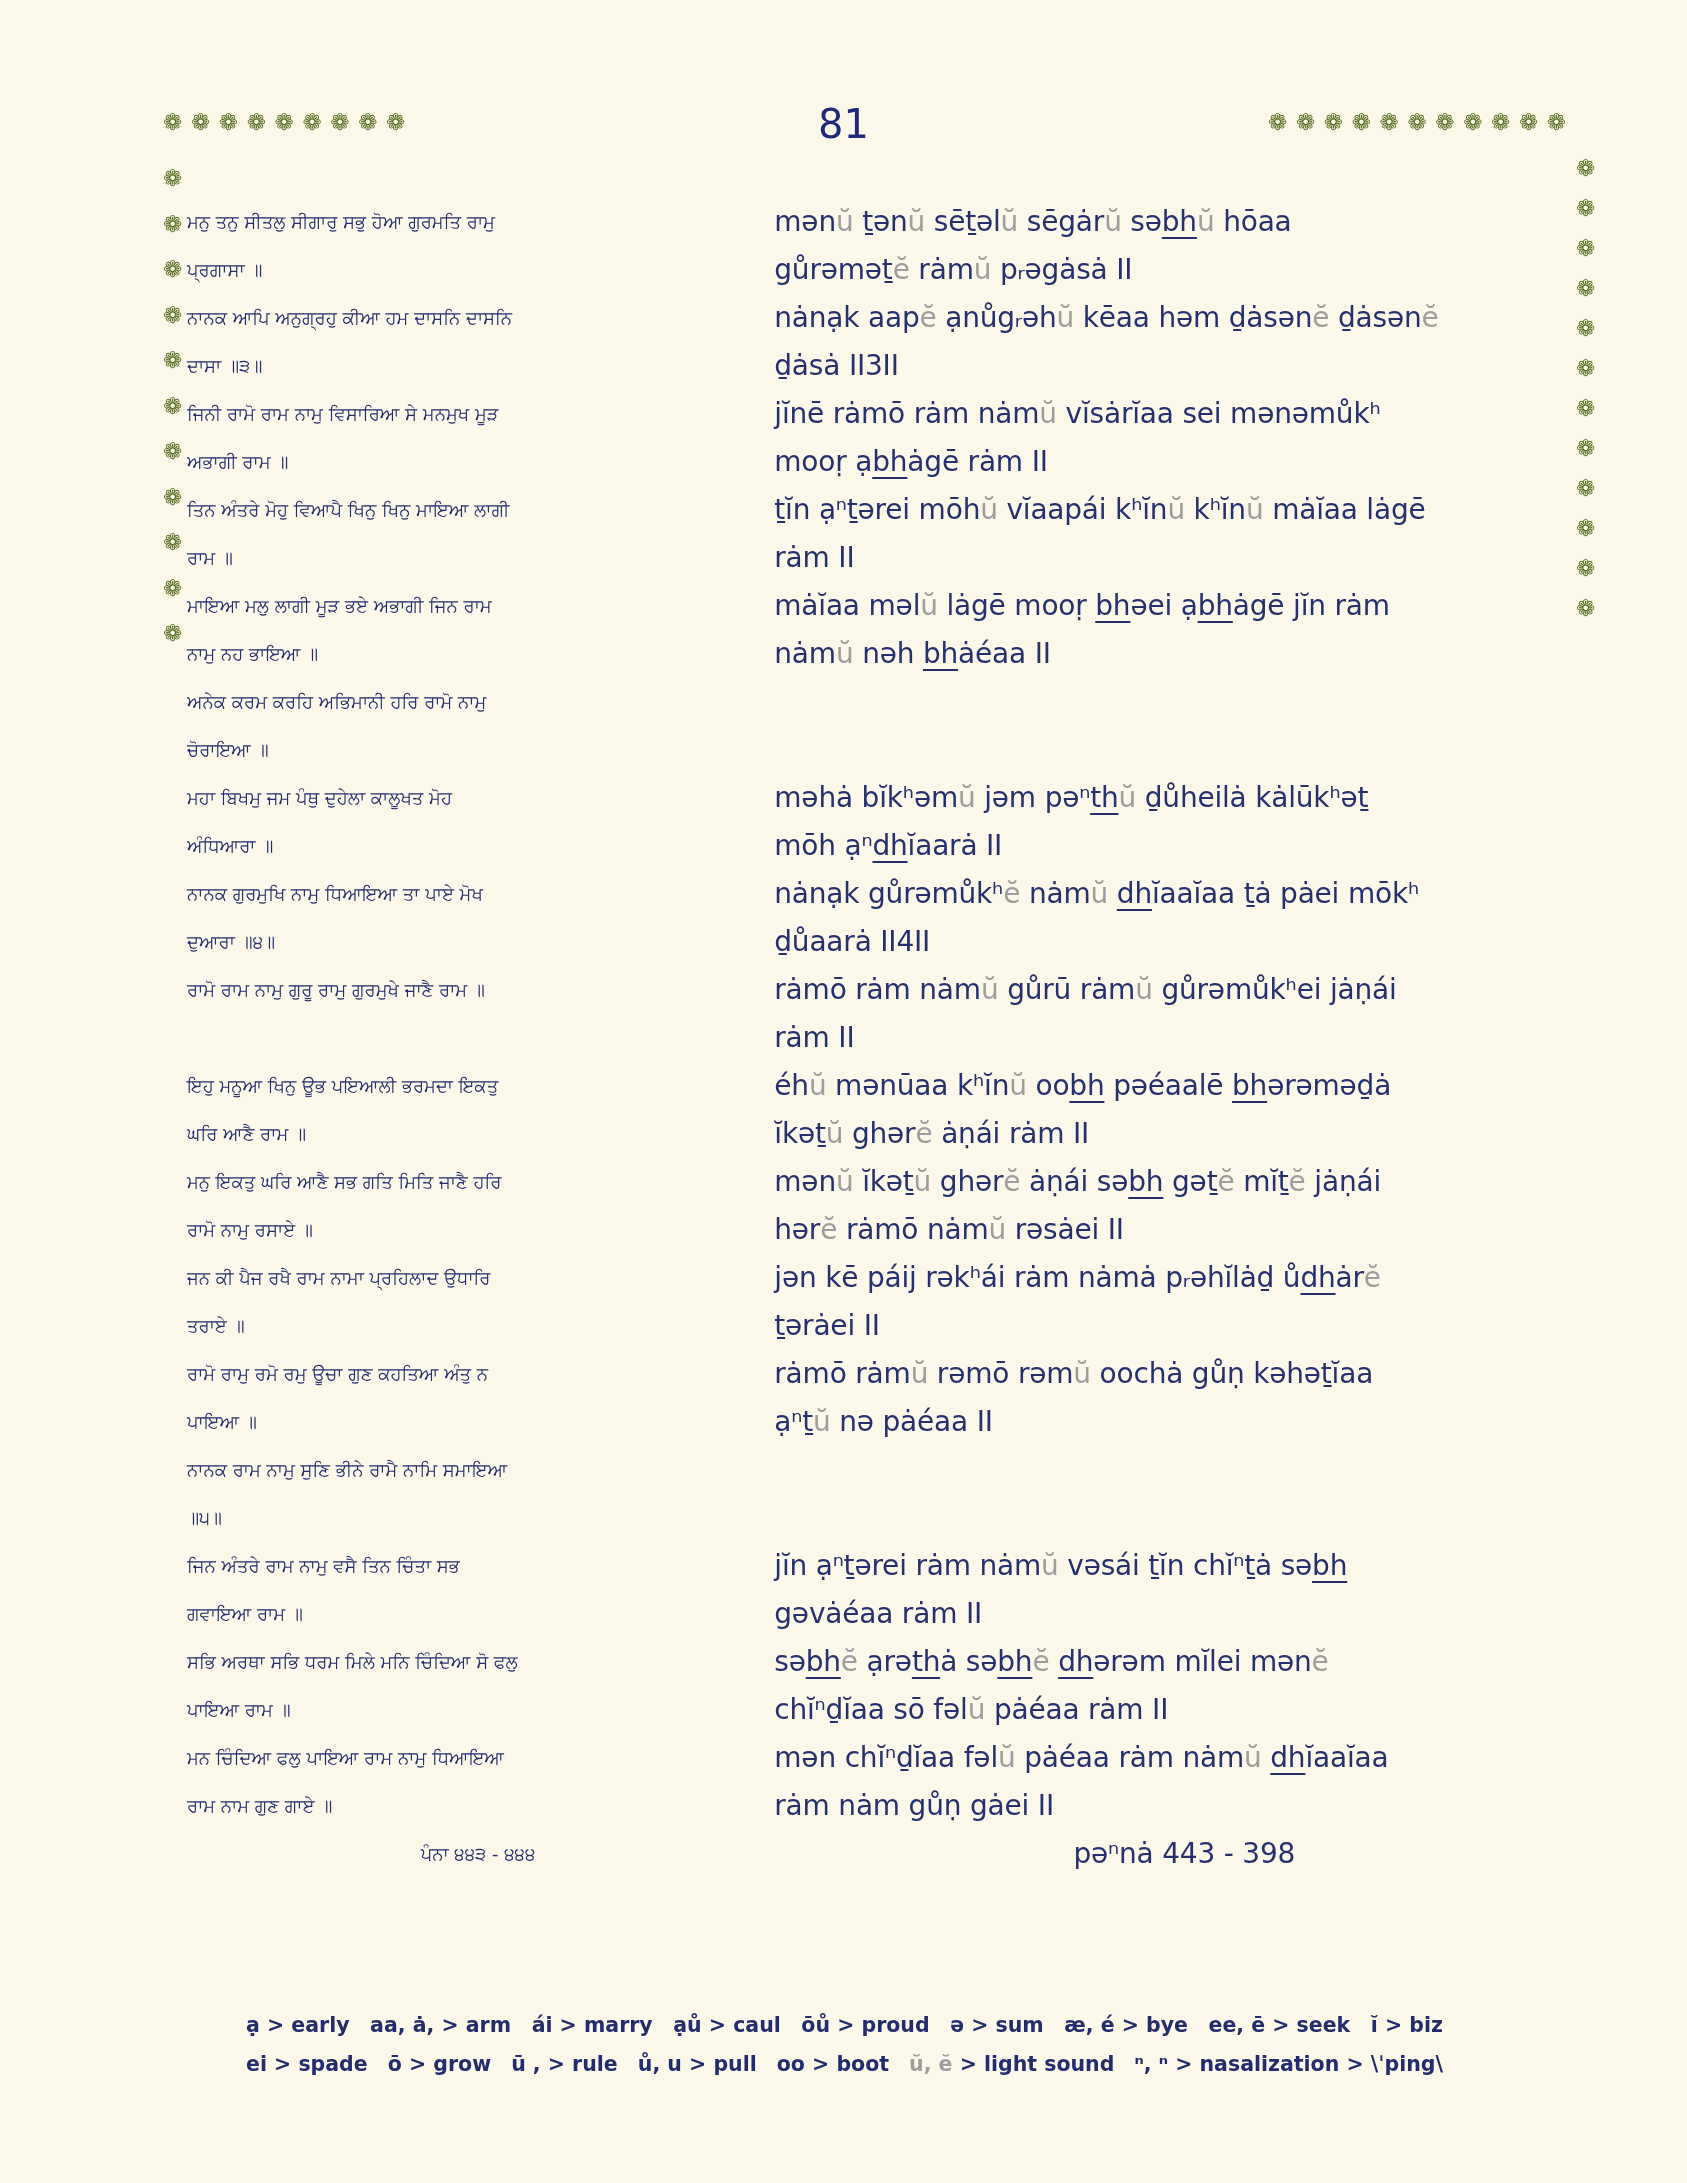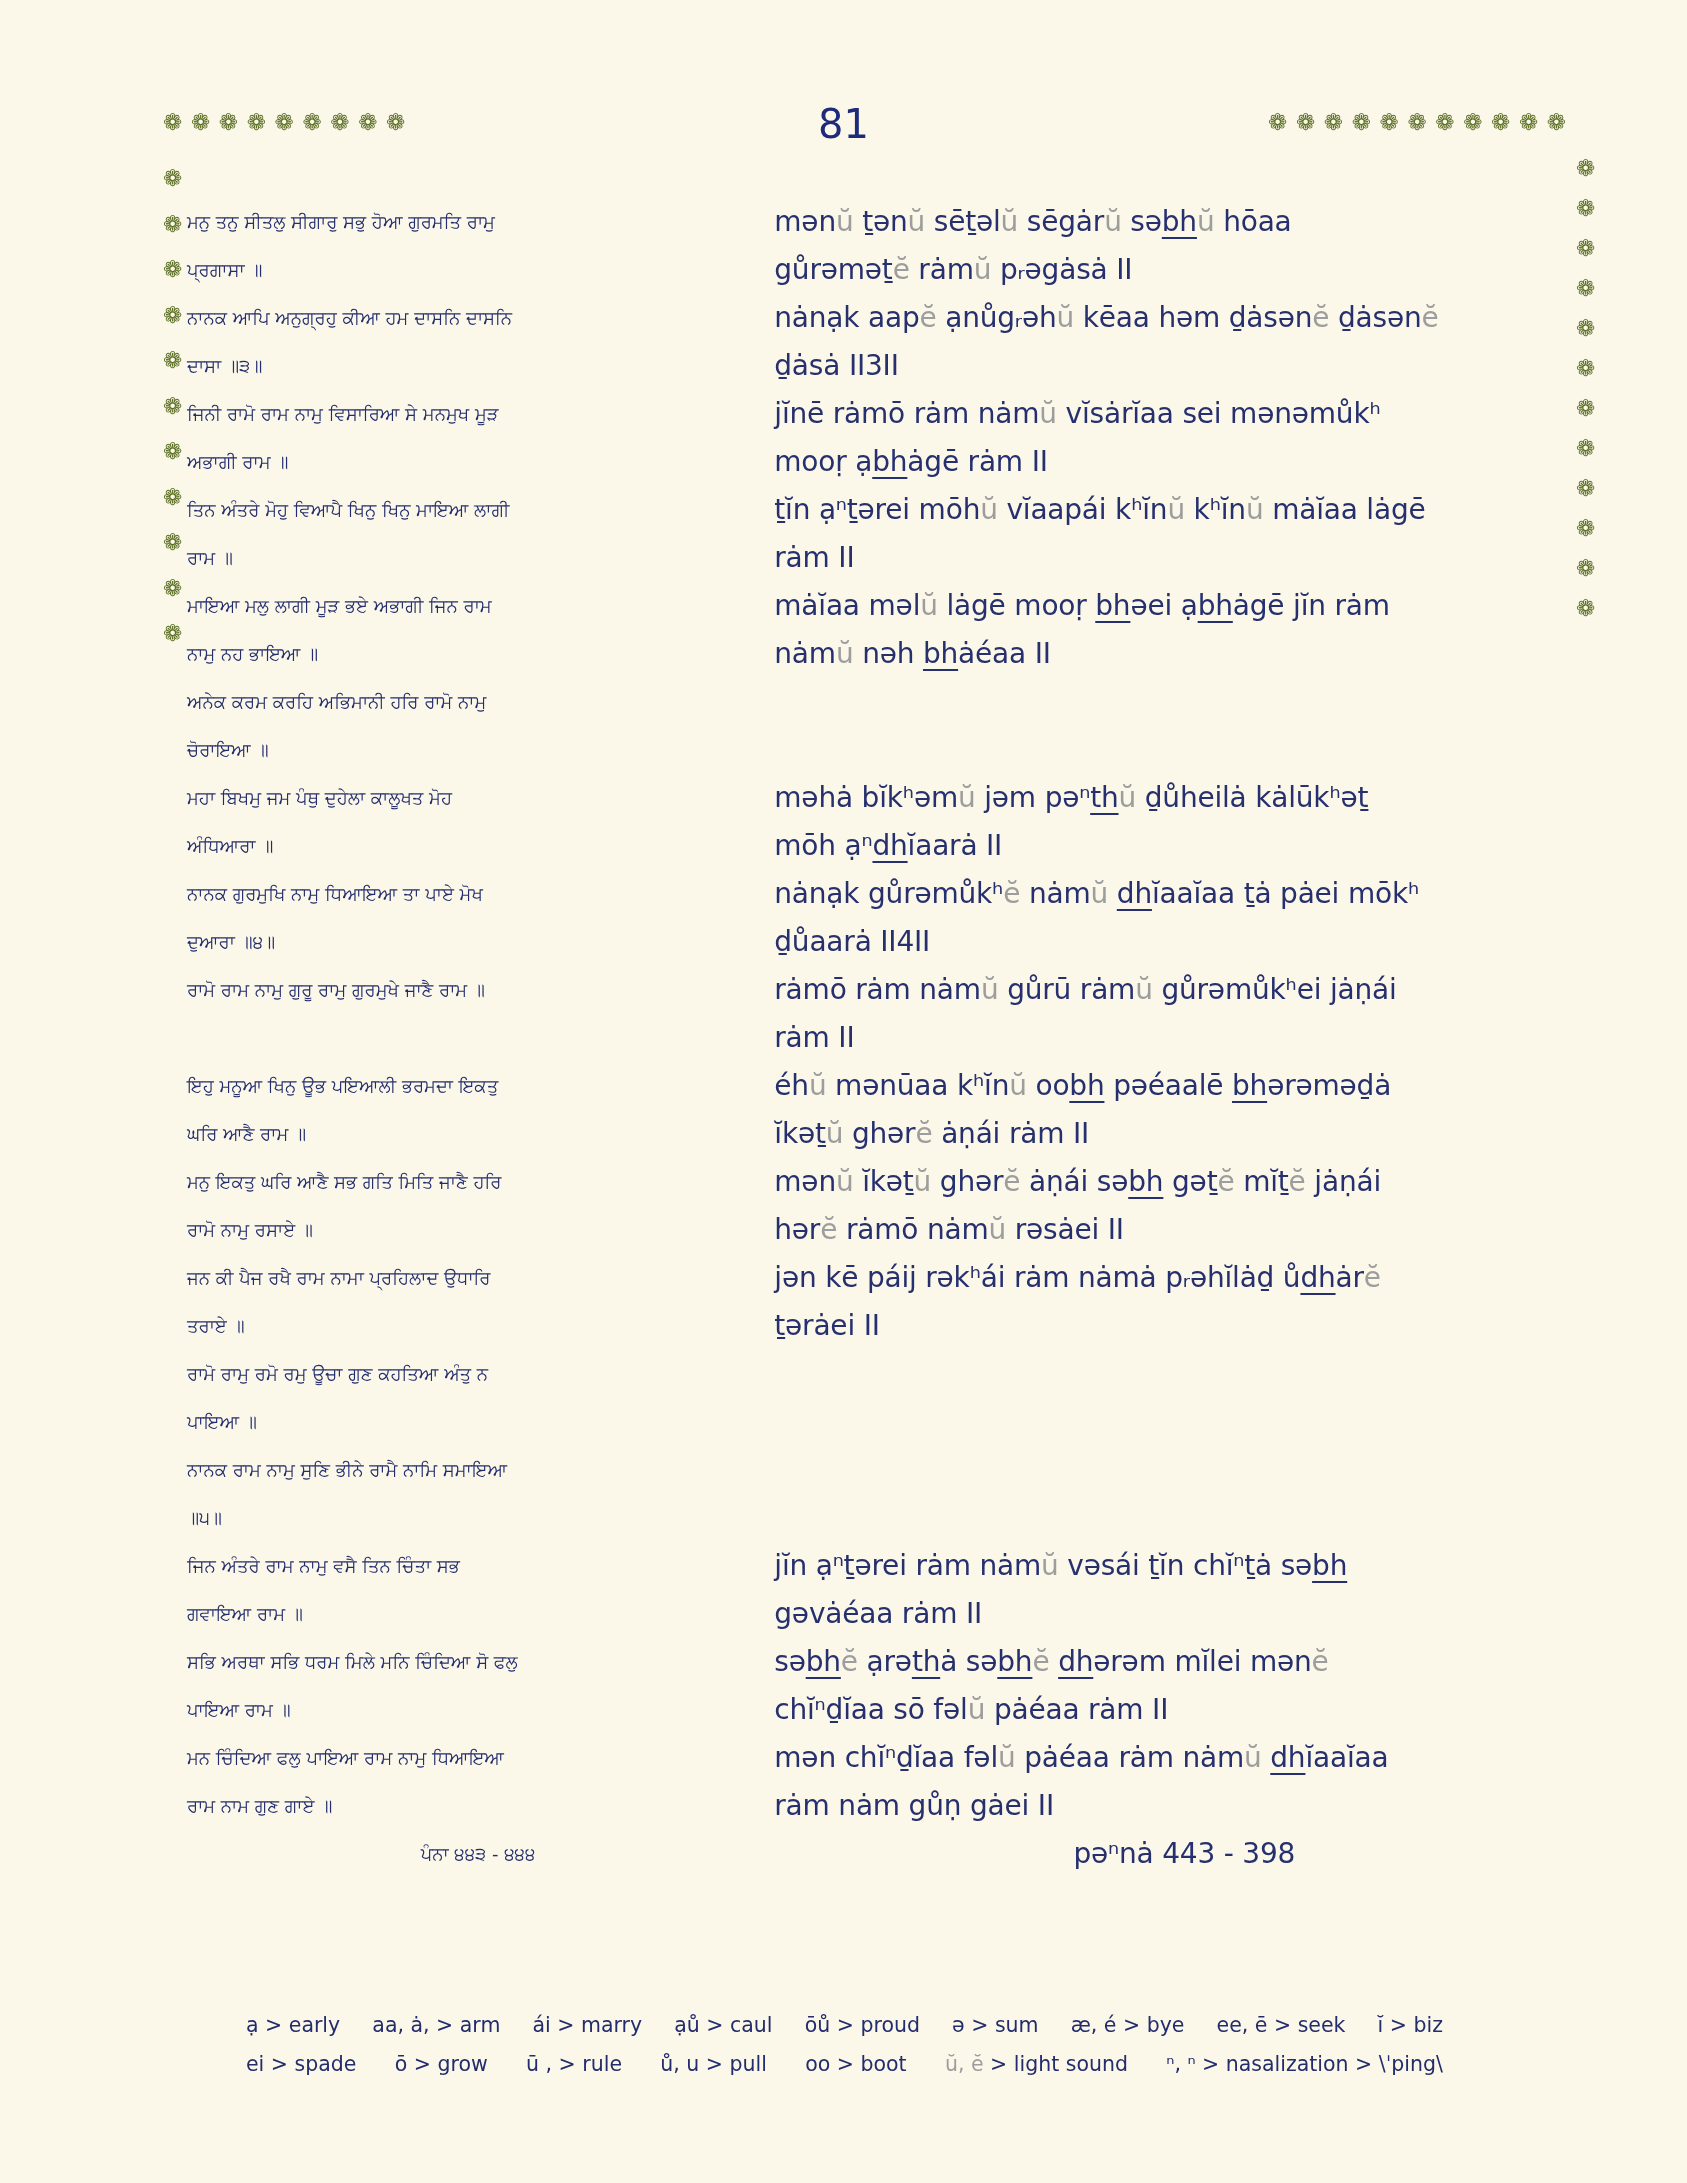--- a/index.html
+++ b/index.html
@@ -39,21 +39,21 @@
   }
   .ul{text-decoration:underline;text-decoration-thickness:2px;text-underline-offset:6px;}
   .lt{color:#9d9d9d;}
   .page-ref .g-cell{text-align:center;white-space:normal;}
   .page-ref .t-cell{text-align:center;white-space:normal;}
   
   .legend{
     position:absolute;left:246px;top:2013px;width:1197px;
     font-size:20.5px;color:#232d6e;
   }
-  .legend-row{display:flex;justify-content:space-between;align-items:flex-start;margin-bottom:14.6px;white-space:nowrap;}
+  .legend-row{display:flex;justify-content:space-between;align-items:flex-start;margin-bottom:14.6px;white-space:nowrap;font-weight:bold;}
   .legend-item{display:inline-block;}
 </style>
 </head>
 <body>
 
 <div class="page">
 
   <div id="orn-top-left" class="orn-row">
       <span class="flower">❁</span>
       <span class="flower">❁</span>
@@ -155,20 +155,21 @@
         <div class="verse-row">
     <div class="g-cell">ਮਨੁ ਇਕਤੁ ਘਰਿ ਆਣੈ ਸਭ ਗਤਿ ਮਿਤਿ ਜਾਣੈ ਹਰਿ<br>ਰਾਮੋ ਨਾਮੁ ਰਸਾਏ ॥</div>
     <div class="t-cell">mən<span class="lt">ŭ</span>  ĭkəṯ<span class="lt">ŭ</span> ghər<span class="lt">ĕ</span>  ȧṇái sə<span class="ul">bh</span> gəṯ<span class="lt">ĕ</span> mĭṯ<span class="lt">ĕ</span> jȧṇái<br>hər<span class="lt">ĕ</span> rȧmō  nȧm<span class="lt">ŭ</span> rəsȧei II</div>
   </div>
         <div class="verse-row">
     <div class="g-cell">ਜਨ ਕੀ ਪੈਜ ਰਖੈ ਰਾਮ ਨਾਮਾ ਪ੍ਰਹਿਲਾਦ ਉਧਾਰਿ<br>ਤਰਾਏ ॥</div>
     <div class="t-cell">jən  kē  páij rəkʰái  rȧm nȧmȧ  pᵣəhĭlȧḏ  ů<span class="ul">dh</span>ȧr<span class="lt">ĕ</span><br>ṯərȧei II</div>
   </div>
         <div class="verse-row">
     <div class="g-cell">ਰਾਮੋ ਰਾਮੁ ਰਮੋ ਰਮੁ ਊਚਾ ਗੁਣ ਕਹਤਿਆ ਅੰਤੁ ਨ<br>ਪਾਇਆ ॥</div>
+    <div class="t-cell">rȧmō  rȧm<span class="lt">ŭ</span>  rəmō rəm<span class="lt">ŭ</span> oochȧ gůṇ  kəhəṯĭaa<br>ạⁿṯ<span class="lt">ŭ</span> nə  pȧéaa II</div>
   </div>
         <div class="verse-row">
     <div class="g-cell">ਨਾਨਕ ਰਾਮ ਨਾਮੁ ਸੁਣਿ ਭੀਨੇ ਰਾਮੈ ਨਾਮਿ ਸਮਾਇਆ<br>॥੫॥</div>
   </div>
         <div class="verse-row">
     <div class="g-cell">ਜਿਨ ਅੰਤਰੇ ਰਾਮ ਨਾਮੁ ਵਸੈ ਤਿਨ ਚਿੰਤਾ ਸਭ<br>ਗਵਾਇਆ ਰਾਮ ॥</div>
     <div class="t-cell">jĭn  ạⁿṯərei  rȧm nȧm<span class="lt">ŭ</span> vəsái ṯĭn chĭⁿṯȧ  sə<span class="ul">bh</span><br>gəvȧéaa  rȧm II</div>
   </div>
         <div class="verse-row">
     <div class="g-cell">ਸਭਿ ਅਰਥਾ ਸਭਿ ਧਰਮ ਮਿਲੇ ਮਨਿ ਚਿੰਦਿਆ ਸੋ ਫਲੁ<br>ਪਾਇਆ ਰਾਮ ॥</div>

